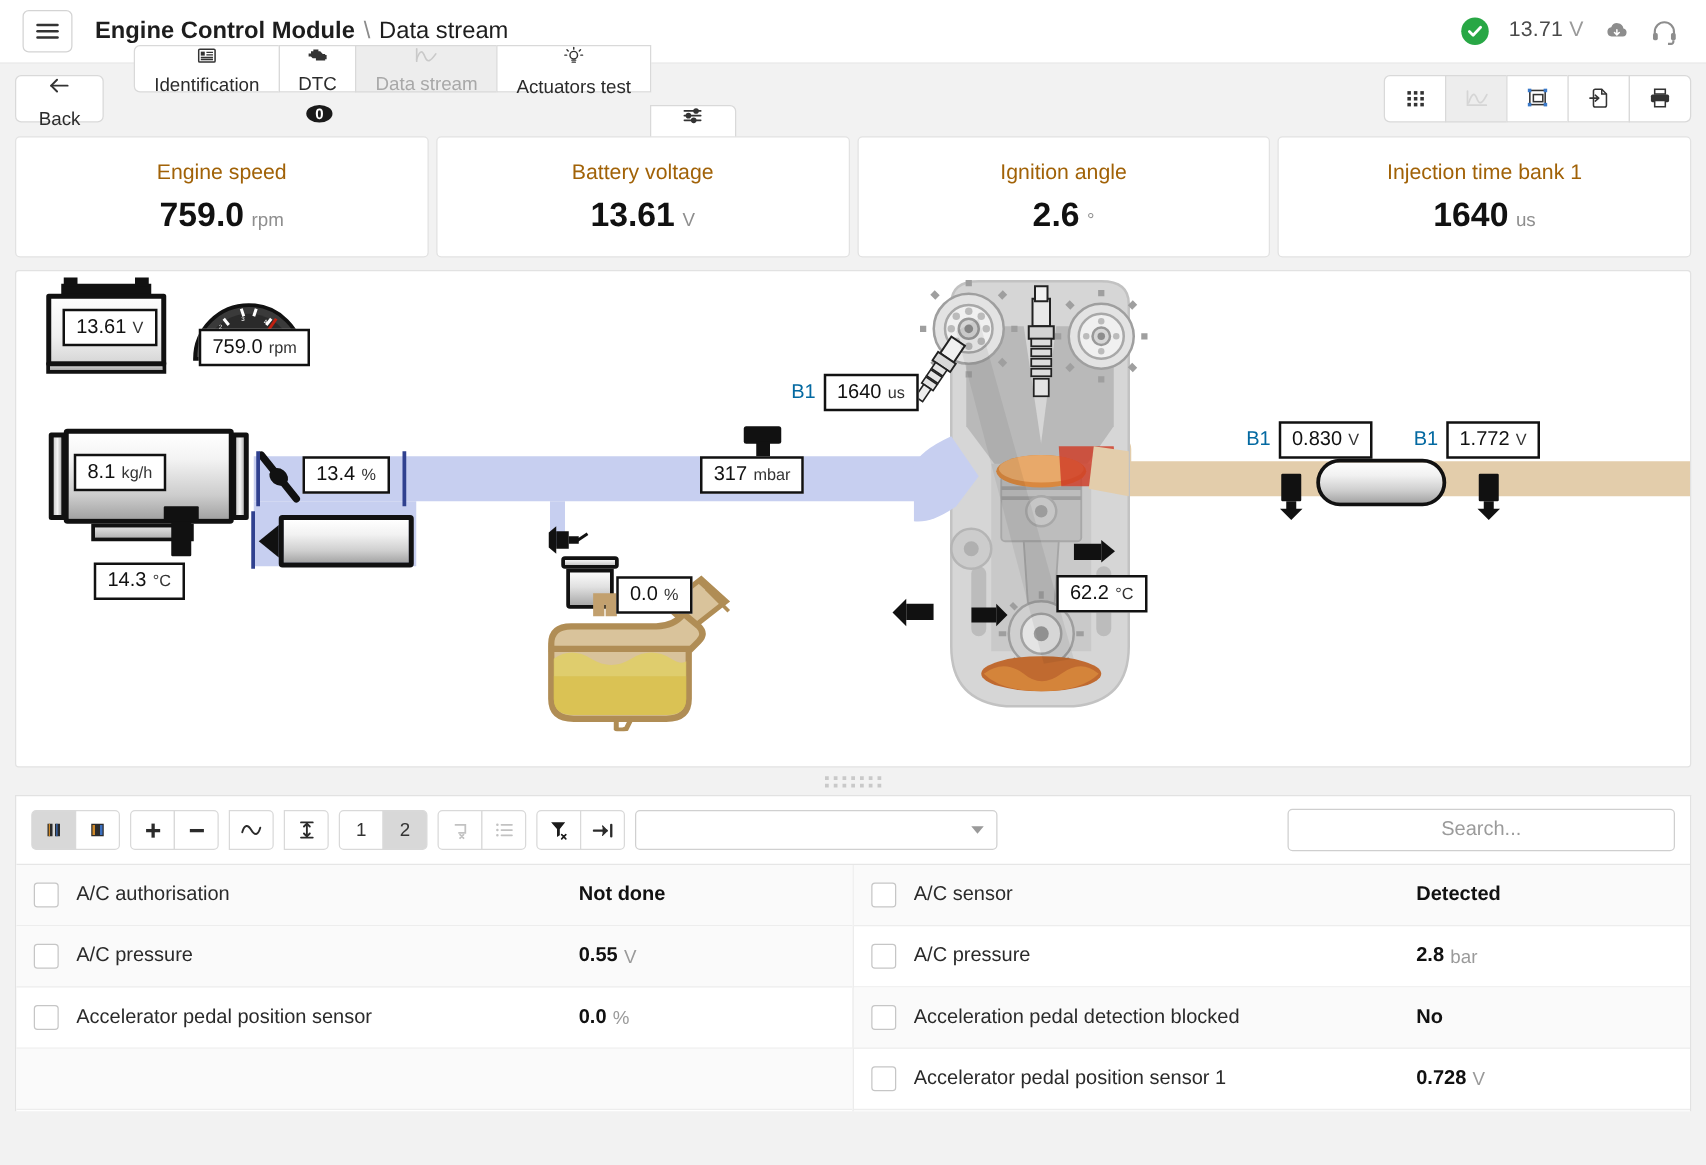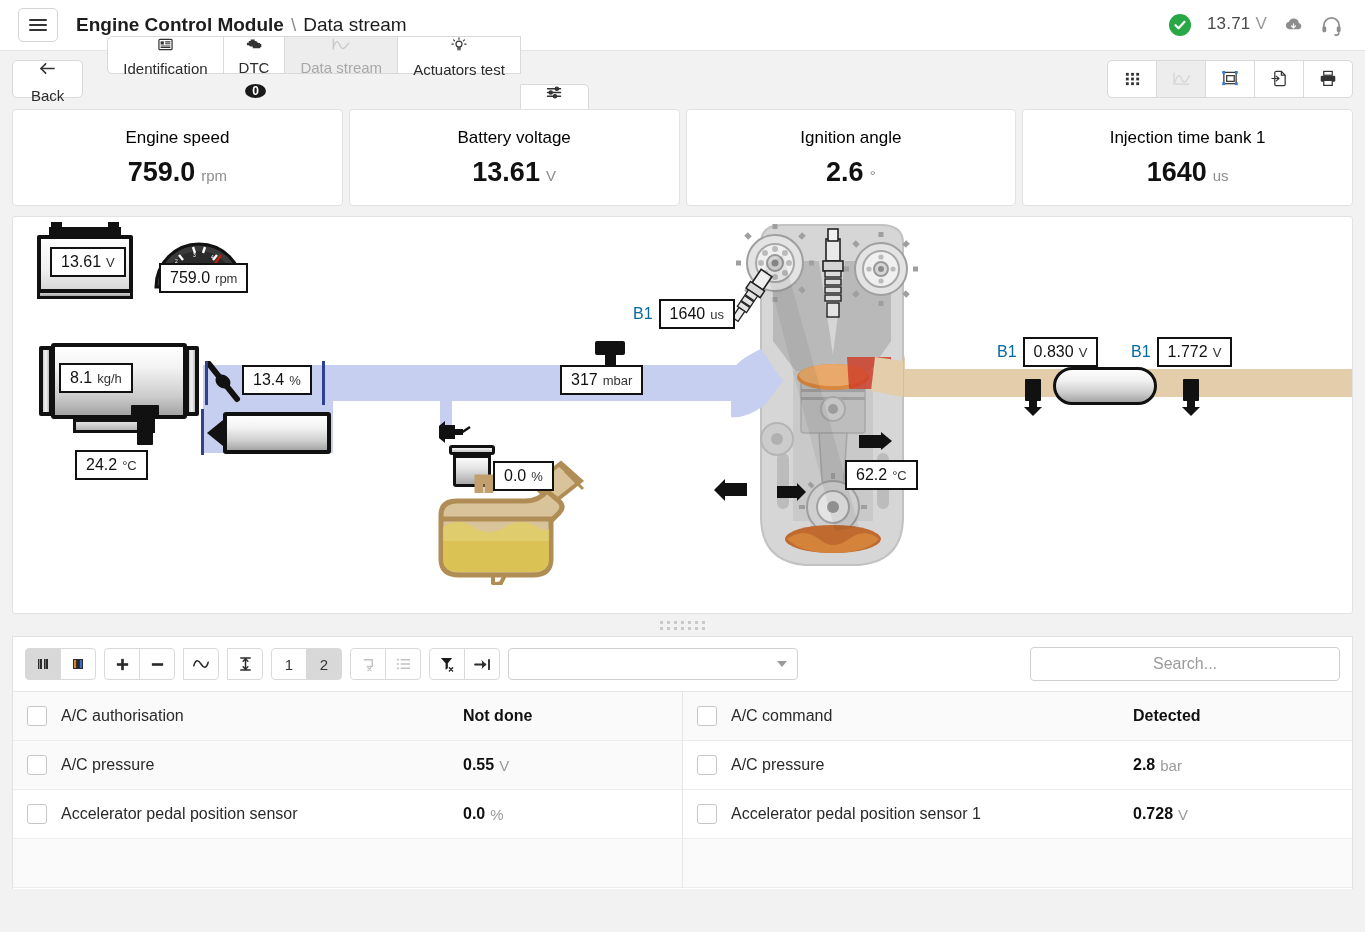--- a/index.html
+++ b/index.html
@@ -70,21 +70,21 @@
   .tb-right .btn:first-child { border-radius: 5px 0 0 5px; margin-left: 0;}
   .tb-right .btn:last-child { border-radius: 0 5px 5px 0;}
 
   
   .kpis { display: flex; gap: 6px; padding: 3px 12px 0 12px; }
   .kpi {
     flex: 1; background: #fff; border: 1px solid #e2e2e2; border-radius: 4px;
     height: 97px; display: flex; flex-direction: column;
     align-items: center; justify-content: center; gap: 9px;
   }
-  .kpi-label { font-size: 17px; color: #000000; }
+  .kpi-label { font-size: 17px; color: #a16207; }
   .kpi-val { font-size: 27px; font-weight: 700; color: #111; display: flex; align-items: baseline; gap: 6px;}
   .kpi-val .u { font-size: 15px; font-weight: 400; color: #8e8e8e; }
 
   
   .diagram-panel {
     margin: 10px 12px 0 12px; background: #fff; border: 1px solid #e2e2e2;
     border-radius: 3px; height: 398px; position: relative; overflow: hidden;
   }
   .dg { position: absolute; }
 
@@ -501,21 +501,21 @@
       <div style="position:absolute;left:34px;top:76px;width:82px;height:14px;background:linear-gradient(#e0e0e0,#b4b4b4);border:3px solid #111;"></div>
       <div style="position:absolute;left:98px;top:68px;width:16px;height:34px;background:#111;border-radius:1px;"></div>
       <div style="position:absolute;left:92px;top:62px;width:28px;height:12px;background:#111;border-radius:1px;"></div>
     </div>
   </div>
   <div class="dg vbox" style="left:46px; top:146px;">
     <span class="n">8.1</span>
     <span class="u">kg/h</span>
   </div>
   <div class="dg vbox" style="left:62px; top:233px;">
-    <span class="n">24.2</span>
+    <span class="n">14.3</span>
     <span class="u">°C</span>
   </div>
 
   <div class="dg" style="left:190px; top:144px;">
     <svg width="46" height="46" viewBox="0 0 46 46">
       <path d="M6 3 L34 38" stroke="#111" stroke-width="6" stroke-linecap="round"></path>
       <ellipse cx="20" cy="20.5" rx="8" ry="6.5" transform="rotate(38 20 20.5)" fill="#111"></ellipse>
     </svg>
   </div>
   <div class="dg" style="left:192px; top:144px; width:3px; height:44px; background:#30418f;"></div>
@@ -796,34 +796,42 @@
       <div class="trow alt">
         
         
         
       </div>
     </div>
 
     <div class="tcol">
       <div class="trow alt">
         <span class="cbx"></span>
-        <span class="tname">A/C command</span>
+        <span class="tname">A/C sensor</span>
         <span class="tval">
           <span>Detected</span>
           <span class="u"></span>
         </span>
       </div>
       <div class="trow">
         <span class="cbx"></span>
         <span class="tname">A/C pressure</span>
         <span class="tval">
           <span>2.8</span>
           <span class="u">bar</span>
         </span>
       </div>
+      <div class="trow alt">
+        <span class="cbx"></span>
+        <span class="tname">Acceleration pedal detection blocked</span>
+        <span class="tval">
+          <span>No</span>
+          <span class="u"></span>
+        </span>
+      </div>
       <div class="trow">
         <span class="cbx"></span>
         <span class="tname">Accelerator pedal position sensor 1</span>
         <span class="tval">
           <span>0.728</span>
           <span class="u">V</span>
         </span>
       </div>
       <div class="trow alt">
         

